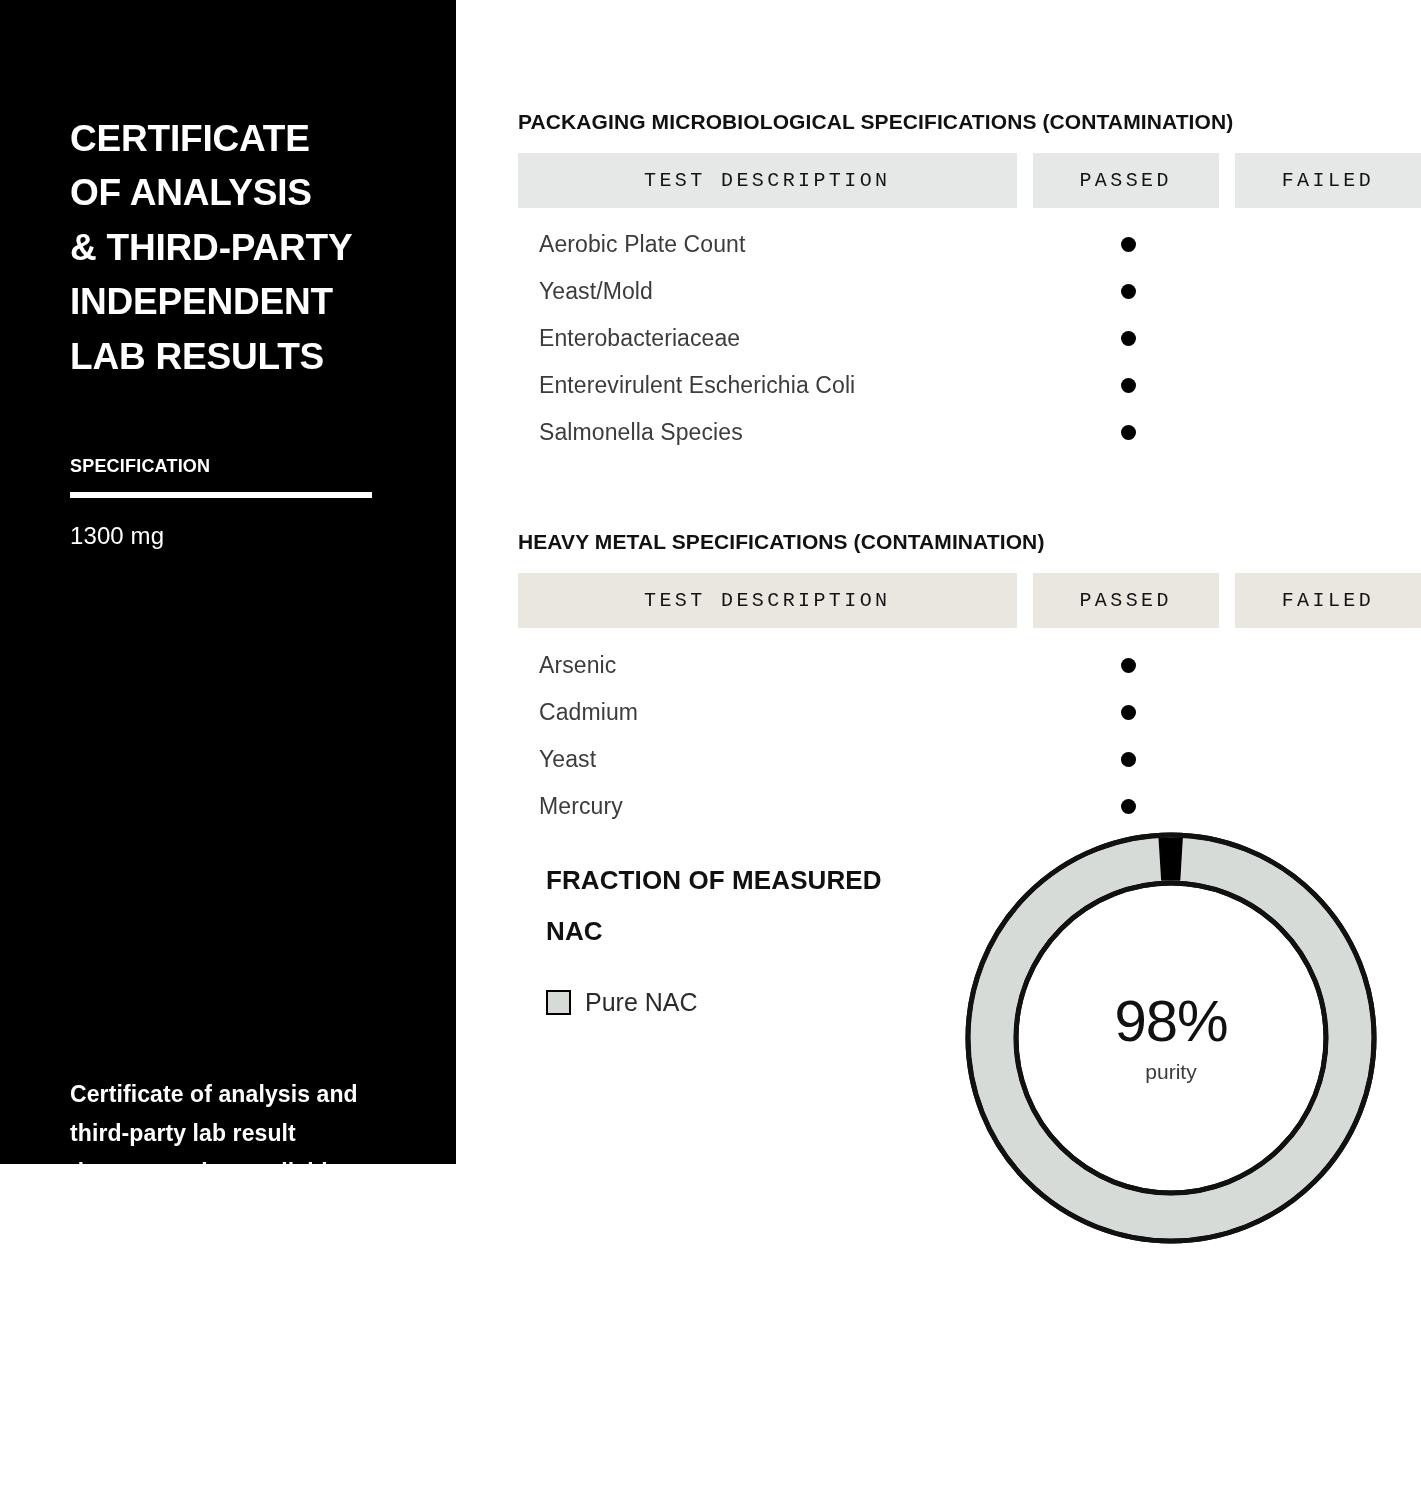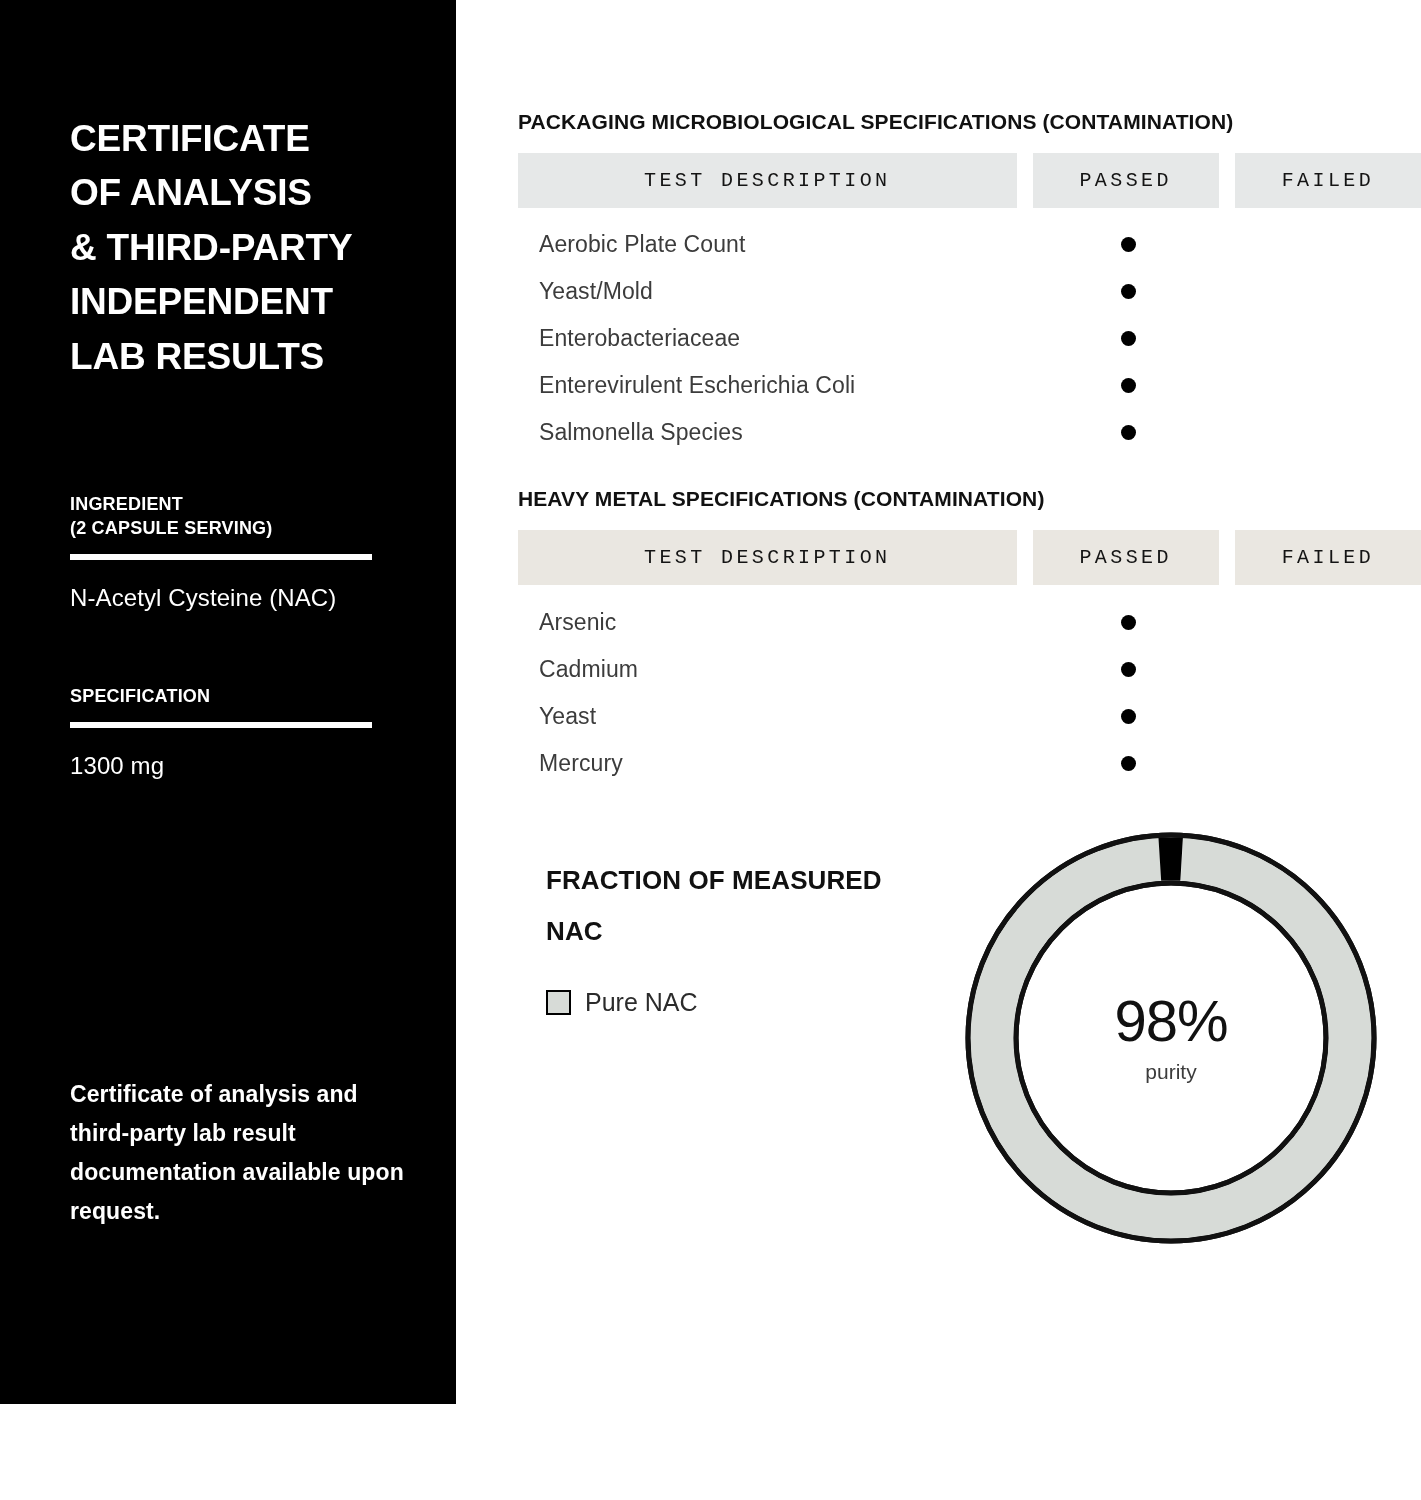--- a/index.html
+++ b/index.html
@@ -14,21 +14,21 @@
     position: relative;
     width: 1421px;
     height: 1500px;
     display: flex;
     background: #ffffff;
   }
 
   
   .sidebar {
     width: 456px;
-    height: 1404px;
+    height: 1164px;
     background: #000000;
     color: #ffffff;
     padding: 112px 66px 16px 70px;
     flex: 0 0 456px;
     position: relative;
   }
   .sidebar-title {
     font-size: 37px;
     line-height: 1.47;
     font-weight: 700;
@@ -133,21 +133,21 @@
   .dot {
     width: 15px;
     height: 15px;
     border-radius: 50%;
     background: #000000;
     display: block;
   }
   .td-mark.empty .dot { background: transparent; }
 
   .micro-rows { margin-top: 13px; }
-  .heavy-section { margin-top: 31px; }
+  .heavy-section { margin-top: 74px; }
   .heavy-rows { margin-top: 14px; }
 
   
   .fraction {
     position: absolute;
     left: 90px;
     top: 855px;
     width: 420px;
   }
   .fraction-title {
@@ -213,26 +213,20 @@
 
 <div class="page">
 
   <aside class="sidebar">
     <h1 class="sidebar-title">CERTIFICATE
 OF ANALYSIS
 &amp; THIRD-PARTY
 INDEPENDENT
 LAB RESULTS</h1>
 
-    <div class="ingredient-block">
-      <div class="block-label">INGREDIENT
-(2 CAPSULE SERVING)</div>
-      <div class="rule"></div>
-      <div class="block-value">N-Acetyl Cysteine (NAC)</div>
-    </div>
 
     <div class="spec-block">
       <div class="block-label">SPECIFICATION</div>
       <div class="rule"></div>
       <div class="block-value">1300 mg</div>
     </div>
 
     <p class="footnote">Certificate of analysis and third-party lab result documentation available upon request.</p>
   </aside>
 

